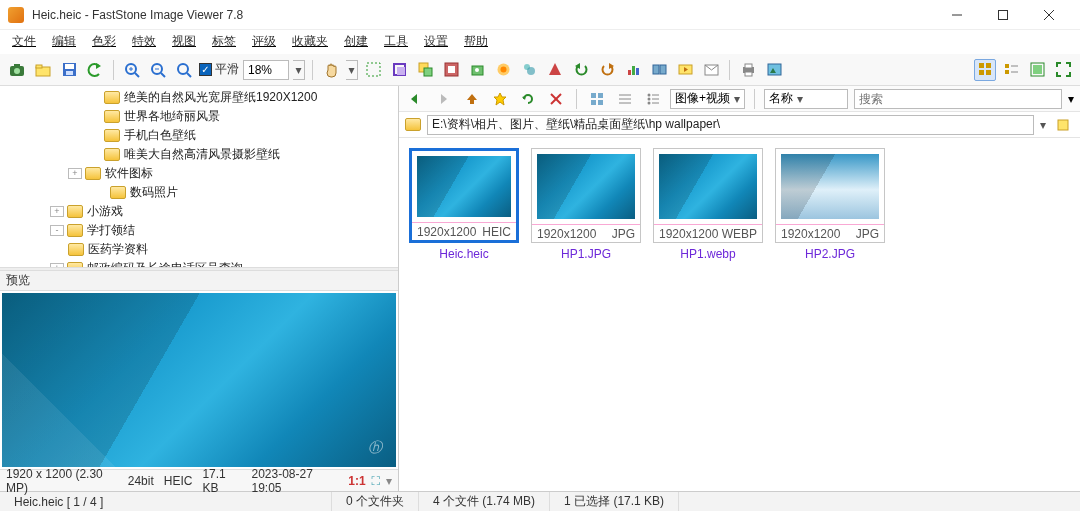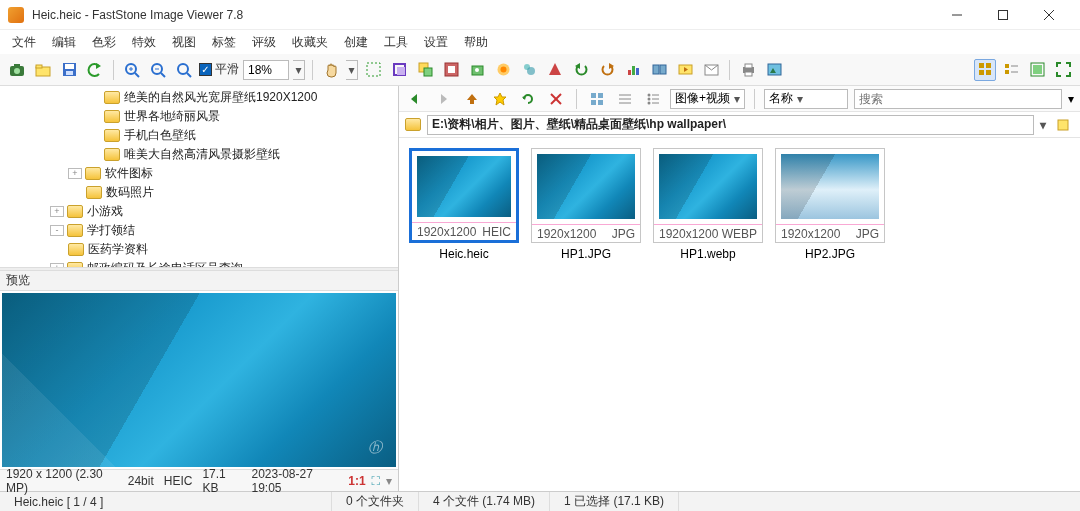--- a/index.html
+++ b/index.html
@@ -1,21 +1,21 @@
 <!DOCTYPE html>
 <html><head>
 <meta charset="utf-8">
 <style>
 *{margin:0;padding:0;box-sizing:border-box;font-family:"Microsoft YaHei","Segoe UI",Arial,sans-serif;font-size:12px;}
 body{background:#fff;overflow:hidden;width:1080px;height:511px;}
 .titlebar{height:30px;display:flex;align-items:center;padding:0 8px;background:#fff;border-bottom:1px solid #eee;}
 .titlebar .app-icon{width:16px;height:16px;background:linear-gradient(135deg,#f0a030,#e07010);border-radius:3px;margin-right:8px;}
 .titlebar .title{flex:1;color:#333;}
 .titlebar .winbtn{width:46px;height:30px;display:flex;align-items:center;justify-content:center;color:#333;}
-.menubar{height:24px;display:flex;align-items:flex-end;padding:0 4px;background:#fff;gap:0;}
+.menubar{height:24px;display:flex;align-items:flex-start;padding:0 4px;background:#fff;gap:0;text-decoration:underline;}
 .menubar .menu{padding:3px 8px;color:#333;cursor:default;}
 .toolbar{height:32px;display:flex;align-items:center;padding:0 6px;background:#f8f8f8;border-bottom:1px solid #ddd;gap:4px;}
 .tbtn{width:22px;height:22px;display:flex;align-items:center;justify-content:center;border-radius:2px;cursor:default;position:relative;}
 .tsep{width:1px;height:20px;background:#ccc;margin:0 3px;}
 .toolbar .pct{padding:0 4px;background:#fff;border:1px solid #bbb;min-width:46px;height:20px;display:flex;align-items:center;}
 .toolbar .dd{width:12px;height:20px;display:flex;align-items:center;justify-content:center;border:1px solid #bbb;border-left:none;color:#555;}
 .chk{display:flex;align-items:center;gap:3px;color:#333;white-space:nowrap;}
 .chk .box{width:13px;height:13px;border:1px solid #333;background:#0a64bc;display:flex;align-items:center;justify-content:center;color:#fff;font-size:10px;line-height:1;}
 .toolbar .spacer{flex:1;}
 .main{display:flex;height:calc(100% - 30px - 24px - 32px - 20px);}
@@ -33,31 +33,31 @@
   linear-gradient(45deg,rgba(255,255,255,0.08) 20%,transparent 20%),
   linear-gradient(-60deg,transparent 60%,rgba(0,0,0,0.15) 60%);
 }
 .preview .hp{position:absolute;right:14px;bottom:10px;color:rgba(255,255,255,0.55);font-size:14px;font-style:italic;}
 .preview .infobar{height:22px;background:#f7f7f7;border-top:1px solid #ddd;display:flex;align-items:center;gap:10px;padding:0 6px;color:#333;}
 .preview .infobar .r{margin-left:auto;display:flex;gap:6px;align-items:center;}
 .right{flex:1;display:flex;flex-direction:column;}
 .filterbar{height:26px;display:flex;align-items:center;padding:0 6px;gap:6px;background:#fbfbfb;border-bottom:1px solid #e4e4e4;}
 .filterbar .sel{height:20px;border:1px solid #bbb;background:#fff;display:flex;align-items:center;padding:0 4px;gap:4px;}
 .filterbar .sel .arr{color:#555;}
-.pathbar{height:26px;display:flex;align-items:center;padding:0 6px;gap:6px;background:#fff;border-bottom:1px solid #e4e4e4;font-weight:bold;}
+.pathbar{height:26px;display:flex;align-items:center;padding:0 6px;gap:6px;background:#fff;border-bottom:1px solid #e4e4e4;}
 .pathbar .path{flex:1;height:20px;border:1px solid #bbb;background:#fff;display:flex;align-items:center;padding:0 4px;color:#222;}
 .thumbs{flex:1;padding:10px;display:flex;gap:12px;align-content:flex-start;flex-wrap:wrap;background:#fff;overflow:auto;}
 .thumb{width:110px;display:flex;flex-direction:column;align-items:center;gap:4px;}
 .thumb .frame{width:110px;height:95px;border:1px solid #c6c6c6;background:#fff;display:flex;flex-direction:column;}
 .thumb.selected .frame{border:3px solid #1a6fd8;}
 .thumb .pic{flex:1;margin:5px;background:linear-gradient(135deg,#0b6d93 0%,#1a9ccf 35%,#2fb3e0 55%,#1187b8 75%,#0a5e82 100%);position:relative;}
 .thumb .pic::after{content:"";position:absolute;inset:0;background:linear-gradient(-60deg,transparent 60%,rgba(0,0,0,0.15) 60%);}
 .thumb .pic.alt{background:linear-gradient(180deg,#3897c7 0%,#dff0f9 55%,#9cc5df 100%);}
 .thumb .meta{height:18px;border-top:1px solid #f9a8d4;display:flex;align-items:center;justify-content:space-between;padding:0 5px;color:#555;font-size:11px;}
-.thumb .name{color:#000000;text-align:center;}
+.thumb .name{color:#6d28d9;text-align:center;}
 .statusbar{height:20px;background:#f3f3f3;border-top:1px solid #ccc;display:flex;align-items:center;color:#333;}
 .statusbar .cell{padding:0 14px;border-right:1px solid #ddd;height:100%;display:flex;align-items:center;}
 .statusbar .first{width:332px;}
 svg{display:block;}
 </style>
 </head>
 <body>
 
 <div class="titlebar">
   <div class="app-icon"></div>
@@ -311,21 +311,21 @@
         <div class="node" style="padding-left: 86px;">
           <span class="twempty"></span>
           <span class="folder"></span>
           <span>唯美大自然高清风景摄影壁纸</span>
         </div>
         <div class="node" style="padding-left: 68px;">
           <span class="tw">+</span>
           <span class="folder"></span>
           <span>软件图标</span>
         </div>
-        <div class="node" style="padding-left: 68px;">
+        <div class="node" style="padding-left: 92px;">
           <span class="twempty"></span>
           <span class="folder"></span>
           <span>数码照片</span>
         </div>
         <div class="node" style="padding-left: 50px;">
           <span class="tw">+</span>
           <span class="folder"></span>
           <span>小游戏</span>
         </div>
         <div class="node" style="padding-left: 50px;">

